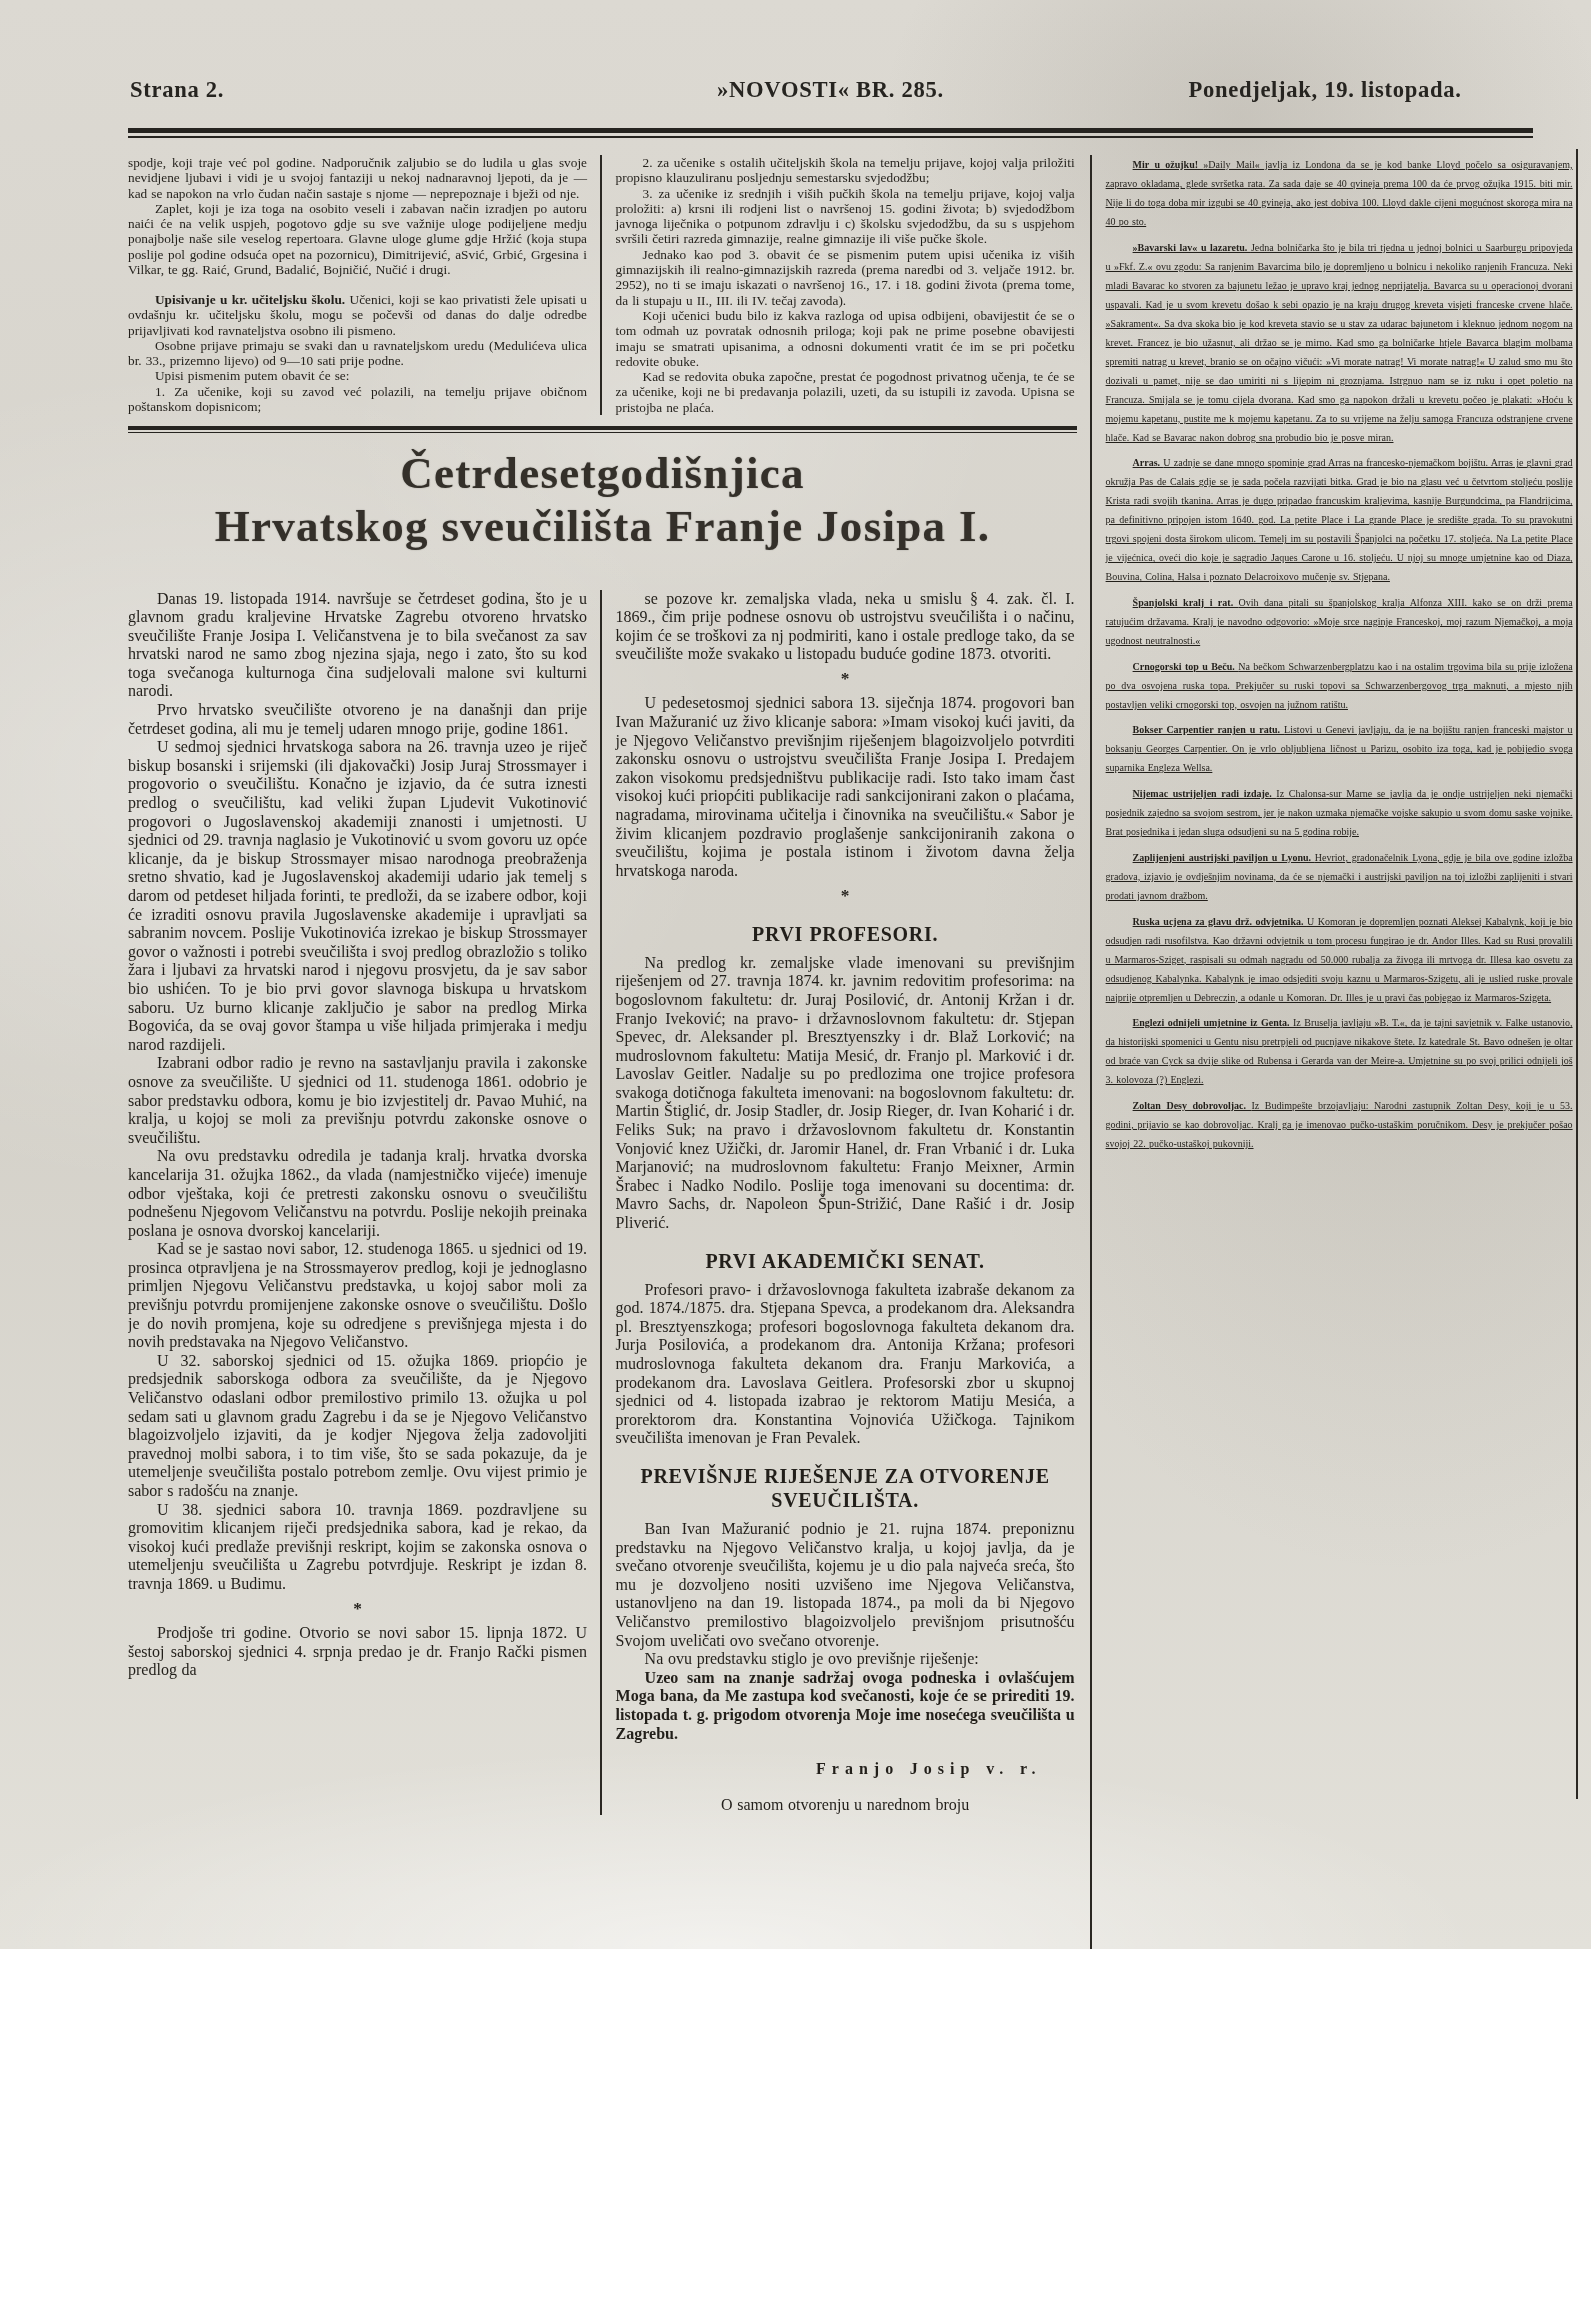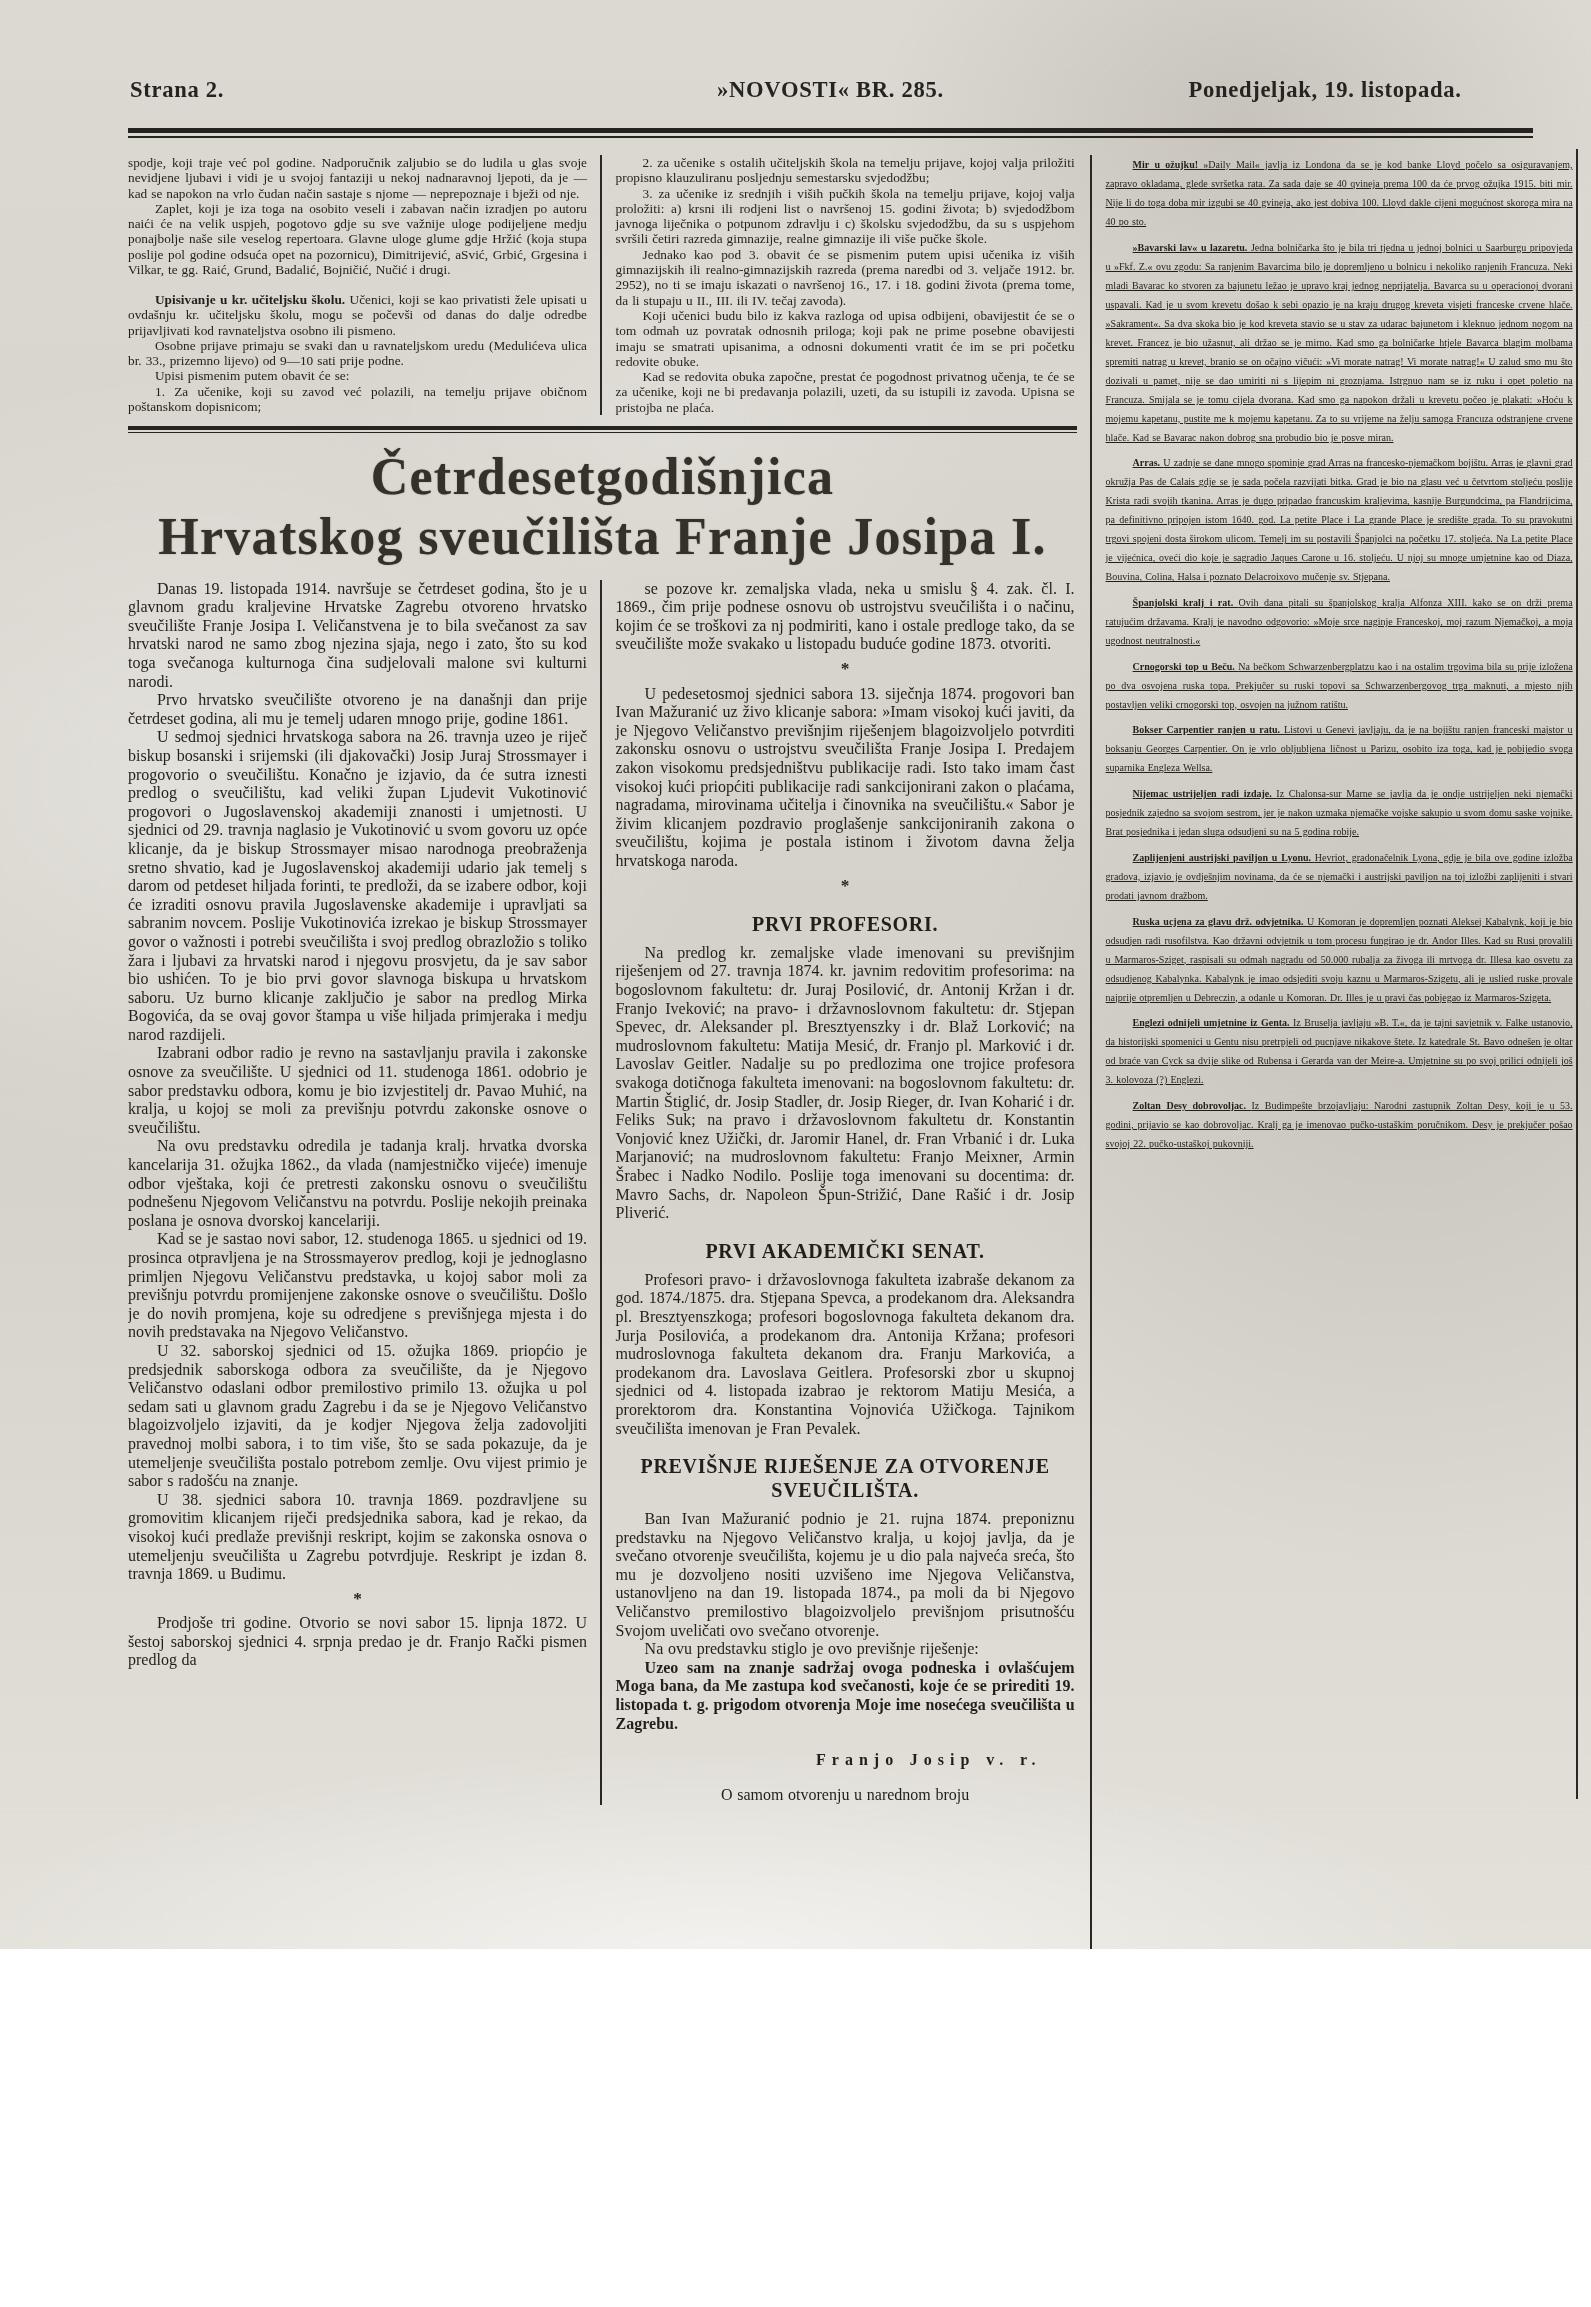--- a/index.html
+++ b/index.html
@@ -28,23 +28,23 @@
   .colB{width:459px;}
   .colC{width:467px;}
   .vrule{width:2px;background:#2b2823;margin:0 13.3px;align-self:stretch;flex:none;}
   .section-rule{margin:10.6px 0 4px;height:2.7px;border-top:4px solid #262420;border-bottom:1.3px solid #262420;}
   .top-row .col{font-size:13.3px;line-height:15.3px;}
   .col{text-align:justify;}
   .para{margin:0;text-indent:27px;text-align:justify;word-spacing:0.7px;}
   .para.noindent{text-indent:0;}
   .para.spaced{margin-top:14.6px;}
   .lead{font-weight:bold;}
-  .feature-title{margin:12px 0 0;text-align:center;font-weight:bold;font-size:52px;line-height:1.08;letter-spacing:1.3px;color:#34302a;text-shadow:0 0 1.3px rgba(52,48,42,.45);}
+  .feature-title{margin:12px 0 0;text-align:center;font-weight:bold;font-size:45px;line-height:1.08;letter-spacing:1.3px;color:#34302a;text-shadow:0 0 1.3px rgba(52,48,42,.45);}
   .feature-title.second{margin-top:4px;}
-  .feature-cols{display:flex;margin-top:14px;flex:1;overflow:hidden;}
+  .feature-cols{display:flex;margin-top:39px;flex:1;overflow:hidden;}
   .feature-cols .col{font-size:16px;line-height:18.6px;}
   .feature-cols .para{text-indent:29px;}
   .para.star{text-align:center;text-indent:0;font-weight:bold;font-size:17.3px;line-height:20px;margin:5.3px 0;}
   .para.subhead{text-align:center;text-indent:0;font-weight:bold;font-size:20px;line-height:24px;margin:16px 0 8px;letter-spacing:0.7px;}
   .para.bold{font-weight:bold;}
   .para.signature{text-align:right;text-indent:0;font-weight:bold;letter-spacing:6px;padding-right:33px;margin-top:17.3px;}
   .para.center-line{text-align:center;text-indent:0;margin-top:17.3px;}
   .kronika-title{margin:2.7px 0 24px;text-align:center;font-weight:bold;font-size:87px;line-height:1.05;color:#34302a;letter-spacing:2px;text-shadow:0 0 2px rgba(52,48,42,.4);}
   .kronika-body .k-item{margin:0 0 6.7px;text-indent:27px;text-align:justify;font-size:10px;line-height:19px;word-spacing:0.7px;text-decoration:underline;}
   .right-edge-rule{position:absolute;left:1576px;top:149px;width:2px;height:1650px;background:#2b2823;}

